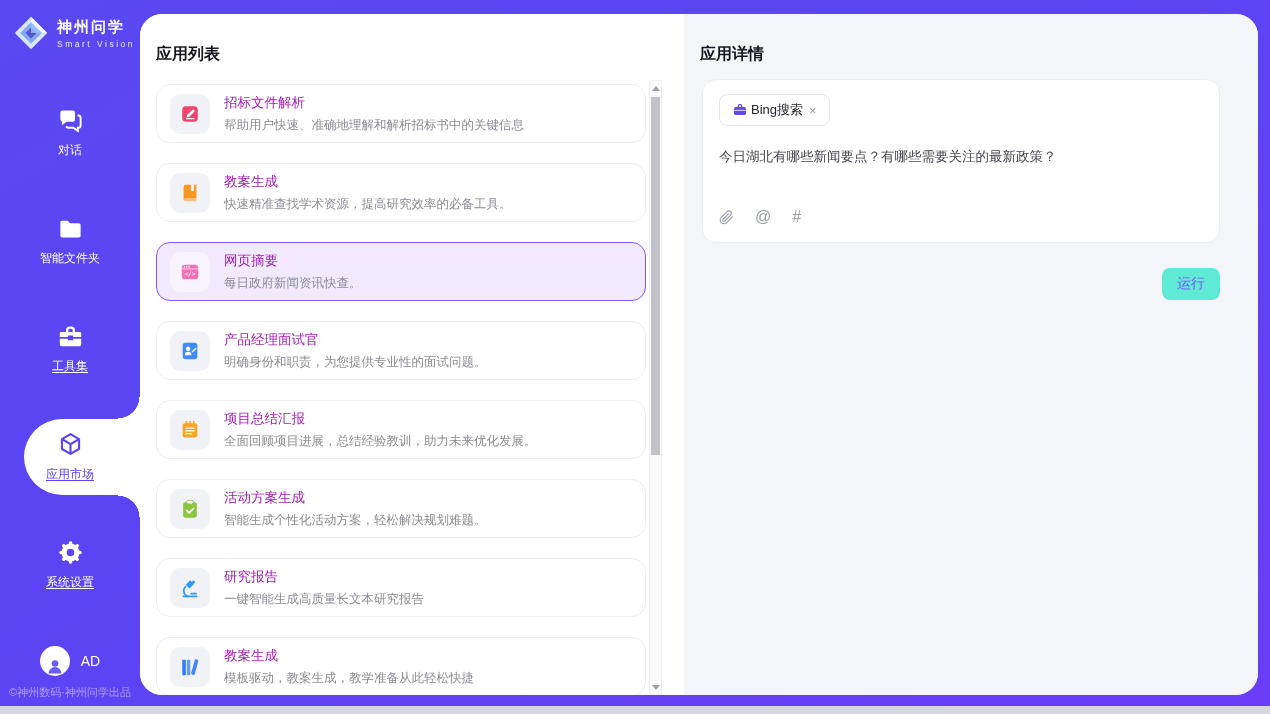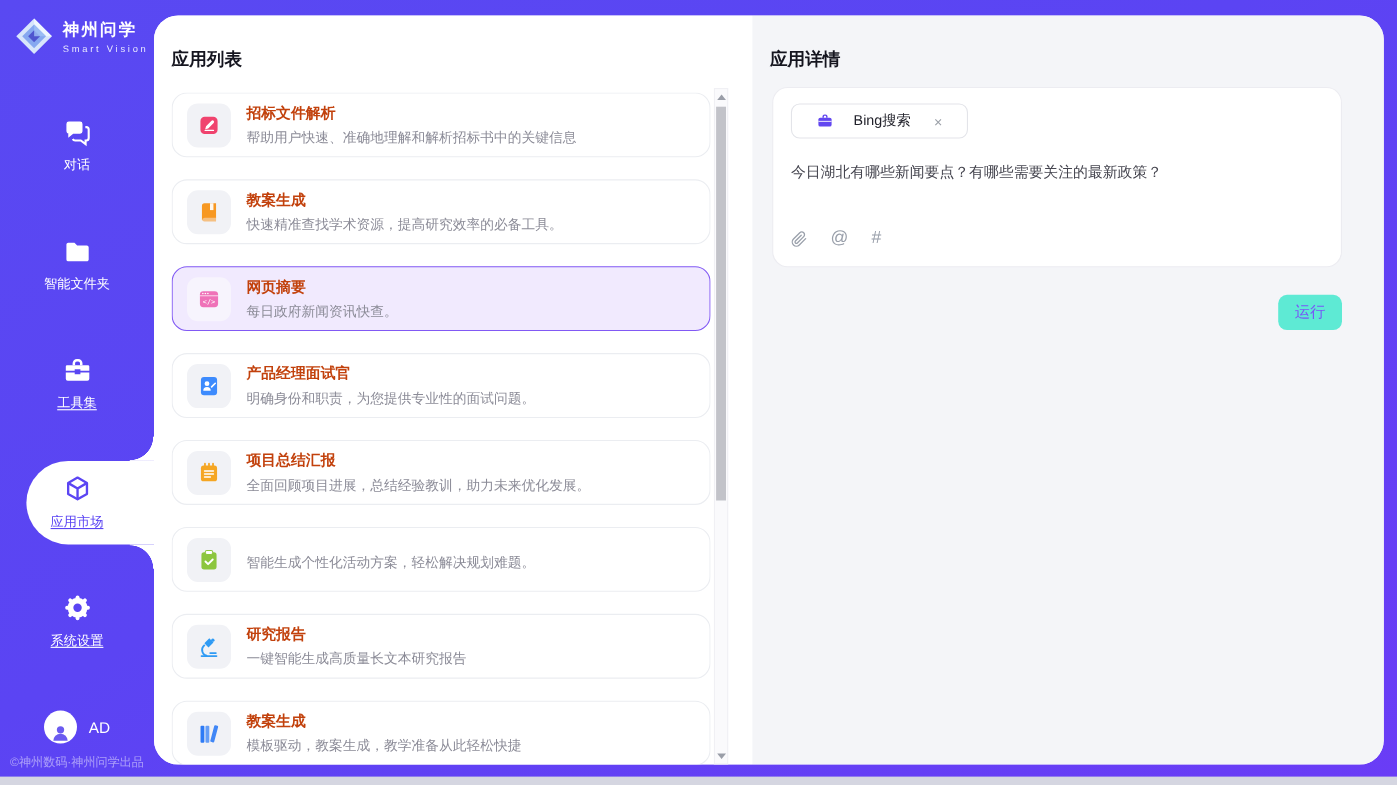--- a/index.html
+++ b/index.html
@@ -47,39 +47,39 @@
   .panel-title { font-size:16px; font-weight:bold; color:#15151f; padding:30px 0 0 16px; }
 
   .app-list { position:absolute; top:70px; left:16px; right:38px; bottom:0; overflow:hidden; }
   .app-card { display:flex; align-items:center; gap:14px; height:59px; border:1px solid #ebedf1;
               border-radius:14px; margin-bottom:20px; padding:0 13px; background:#fff; cursor:pointer; }
   .app-card.selected { background:#f1eafe; border-color:#8159f4; }
   .app-icon-box { width:40px; height:40px; border-radius:10px; background:#f1f2f6; display:flex;
                   align-items:center; justify-content:center; flex:none; }
   .app-card.selected .app-icon-box { background:#f7f4fd; }
   .app-glyph svg { width:22px; height:22px; display:block; }
-  .app-title { font-size:13.5px; font-weight:bold; color:#c2410c; }
+  .app-title { font-size:13.5px; font-weight:normal; color:#a21caf; }
   .app-desc { font-size:12.5px; color:#8b8b97; margin-top:5px; white-space:nowrap; }
 
   .scrollbar { position:absolute; top:66px; bottom:0; right:22px; width:13px; background:#fafafc;
                border:1px solid #f0f0f4; }
   .scroll-btn { position:absolute; left:0; right:0; height:14px; display:flex; align-items:center;
                 justify-content:center; cursor:pointer; }
   .scroll-btn.up { top:0; } .scroll-btn.down { bottom:0; }
   .tri-up { width:0; height:0; border-left:4px solid transparent; border-right:4px solid transparent;
             border-bottom:5px solid #9a9ea8; }
   .tri-down { width:0; height:0; border-left:4px solid transparent; border-right:4px solid transparent;
               border-top:5px solid #9a9ea8; }
   .scroll-thumb { position:absolute; top:16px; left:1px; right:1px; height:358px; background:#c2c3c9; }
 
   .detail-panel { flex:1; background:#f4f5f8; position:relative; }
   .prompt-card { margin:14px 38px 0 18px; background:#fff; border:1px solid #ececf1;
                  border-radius:14px; padding:14px 16px 16px; min-height:164px; cursor:text; }
-  .chip { display:inline-flex; align-items:center; gap:18px; border:1px solid #e3e4e9; border-radius:8px;
-          padding:6px 22px; background:#fff; font-size:13px; color:#23232c;text-align:right; }
+  .chip { display:inline-flex; align-items:center; gap:3px; border:1px solid #e3e4e9; border-radius:8px;
+          padding:6px 12px; background:#fff; font-size:13px; color:#23232c;text-align:right; }
   .chip svg { width:16px; height:16px; }
   .chip-close { color:#9ba0a8; font-size:13px; margin-left:3px; cursor:pointer; }
   .prompt-text { margin-top:22px; font-size:13.5px; color:#45454f; }
   .attach-row { margin-top:42px; display:flex; gap:21px; align-items:center; color:#9aa0ab; }
   .attach-row .txt-ic { font-size:16px; cursor:pointer; }
   .attach-row svg { width:15px; height:15px; display:block; cursor:pointer; }
   .run-row { display:flex; justify-content:flex-end; margin:25px 38px 0 0; }
   .run-btn { background:#5eead4; color:#7857f7; font-size:14px; padding:7px 15px; border-radius:8px;
              cursor:pointer; border:none; }
 
@@ -265,20 +265,21 @@
     <span class="app-icon-box">
       <span class="app-glyph">
                 <svg viewBox="0 0 24 24">
                   <rect x="4.5" y="4.5" width="15" height="17" rx="2.6" fill="#8cc63e"></rect>
                   <rect x="8.3" y="2.6" width="7.4" height="4" rx="1.6" fill="#fff" stroke="#8cc63e" stroke-width="1"></rect>
                   <path d="M8.5 13.6l2.6 2.6 4.6-4.6" fill="none" stroke="#fff" stroke-width="1.9" stroke-linecap="round" stroke-linejoin="round"></path>
                 </svg>
               </span>
     </span>
     <div>
+      <div class="app-title">活动方案生成</div>
       <div class="app-desc">智能生成个性化活动方案，轻松解决规划难题。</div>
     </div>
   </div>
           <div class="app-card">
     <span class="app-icon-box">
       <span class="app-glyph">
                 <svg viewBox="0 0 24 24">
                   <path d="M12.3 3.6l4.1 4.1-4.9 4.9-4.1-4.1z" fill="#2f9bf4"></path>
                   <circle cx="15.8" cy="5.4" r="1.7" fill="#2f9bf4"></circle>
                   <path d="M7.8 10l-1.4 1.5a6 6 0 0 0 3.9 9.6" fill="none" stroke="#2f9bf4" stroke-width="1.8"></path>

